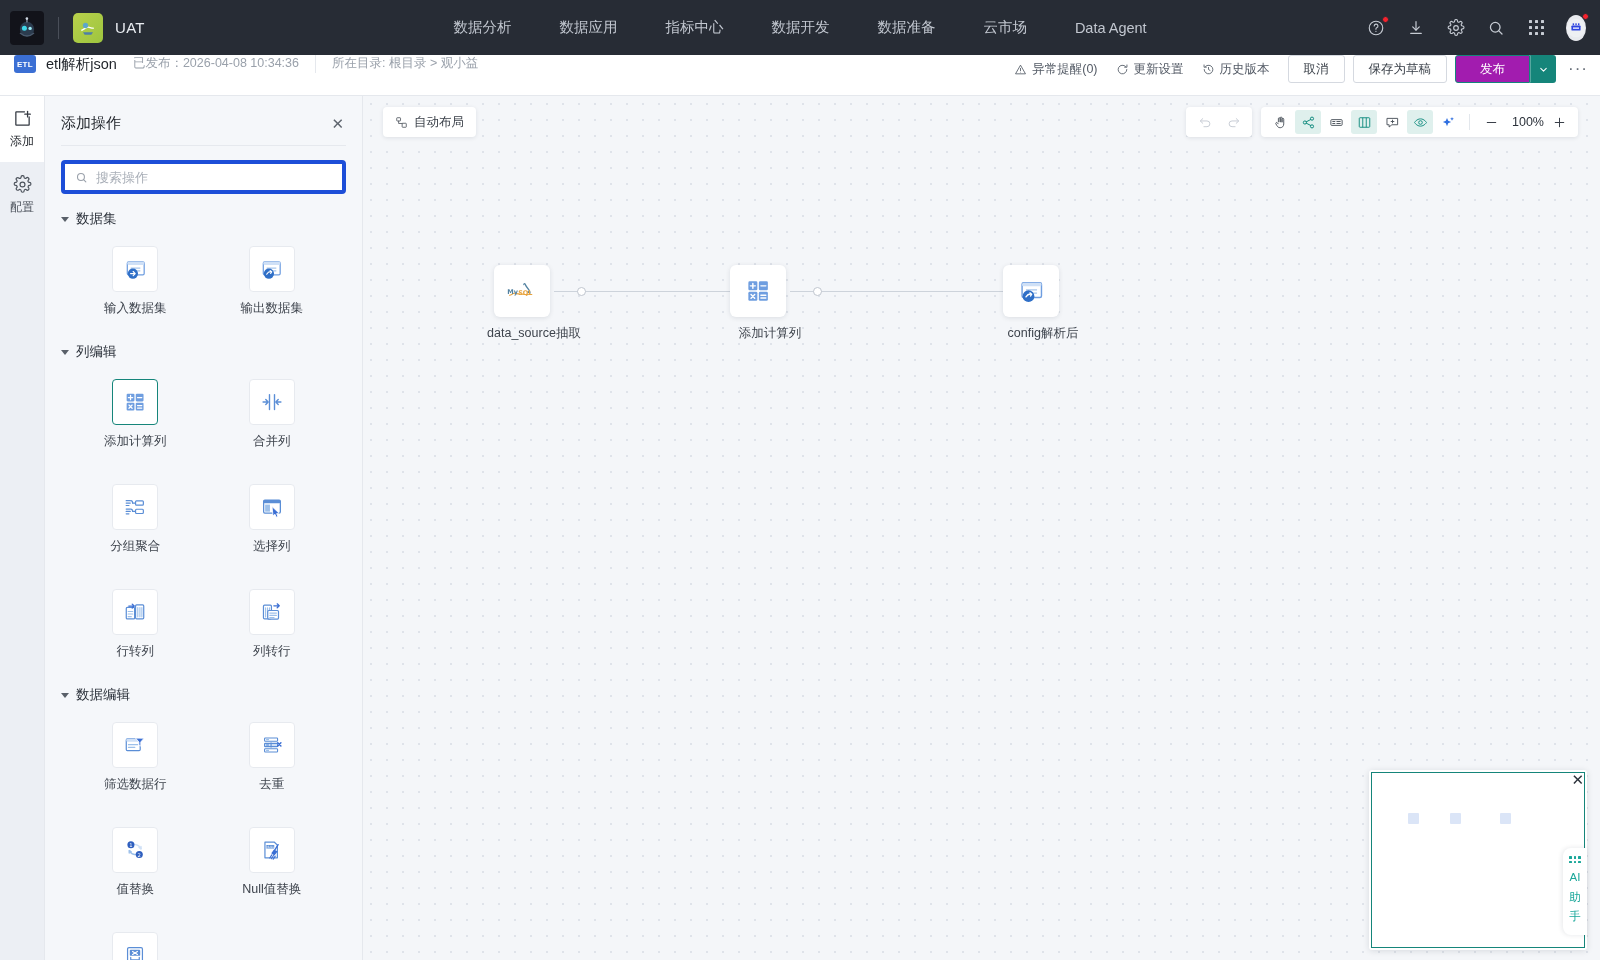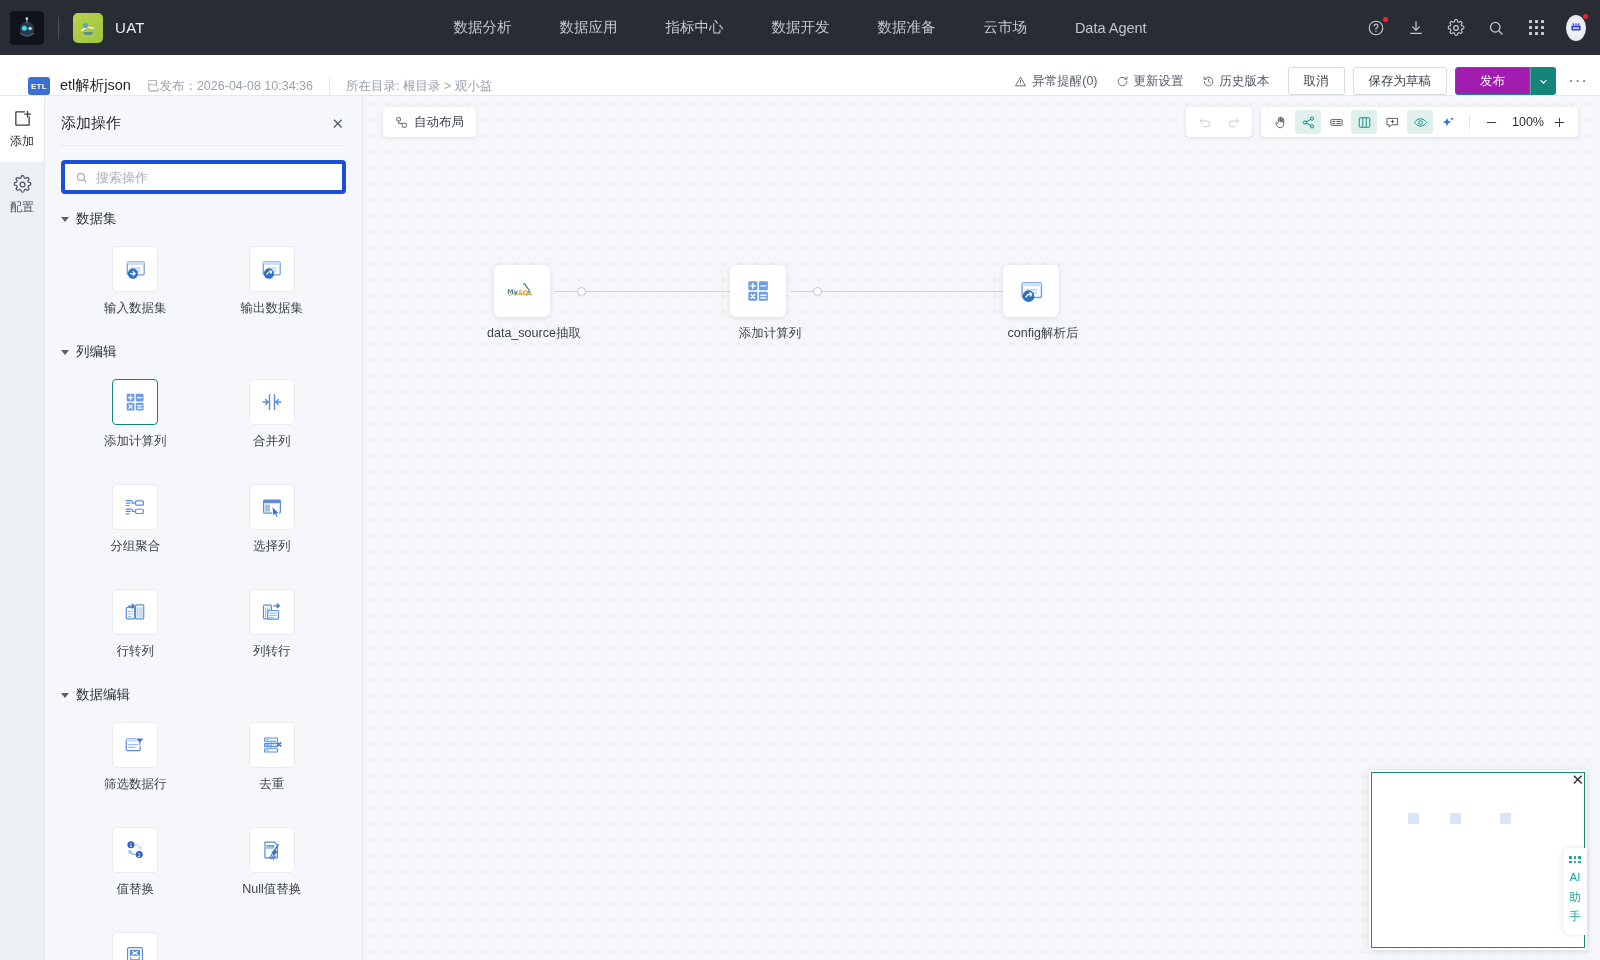--- a/index.html
+++ b/index.html
@@ -48,21 +48,21 @@
   .grid-dots i{ background:#c7ccd4; width:3px;height:3px;border-radius:.5px; display:block;}
   .avatar{
     width:26px;height:26px;border-radius:50%;
     background:#e8eaee; display:flex;align-items:center;justify-content:center;
     position:relative;
   }
 
   
   .subbar{
     height:41px; background:#fff; border-bottom:1px solid #e5e8ed;
-    display:flex; align-items:flex-end; padding:0 28px; gap:0; position:relative;
+    display:flex; align-items:flex-start; padding:0 14px; gap:0; position:relative;
   }
   .etl-tag{
     width:22px;height:18px;border-radius:3px;background:#3b6fd4;
     color:#fff;font-size:8px;display:flex;align-items:center;justify-content:center;
     letter-spacing:.3px; font-weight:bold;
   }
   .doc-title{ font-size:14.5px; color:#1f2329; margin-left:10px; }
   .pub-meta{ font-size:12.5px; color:#9aa1ab; margin-left:16px; white-space:nowrap;}
   .vline{ width:1px;height:18px;background:#e5e8ed; margin:0 16px;}
   .dir-meta{ font-size:12.5px; color:#9aa1ab; white-space:nowrap;}

